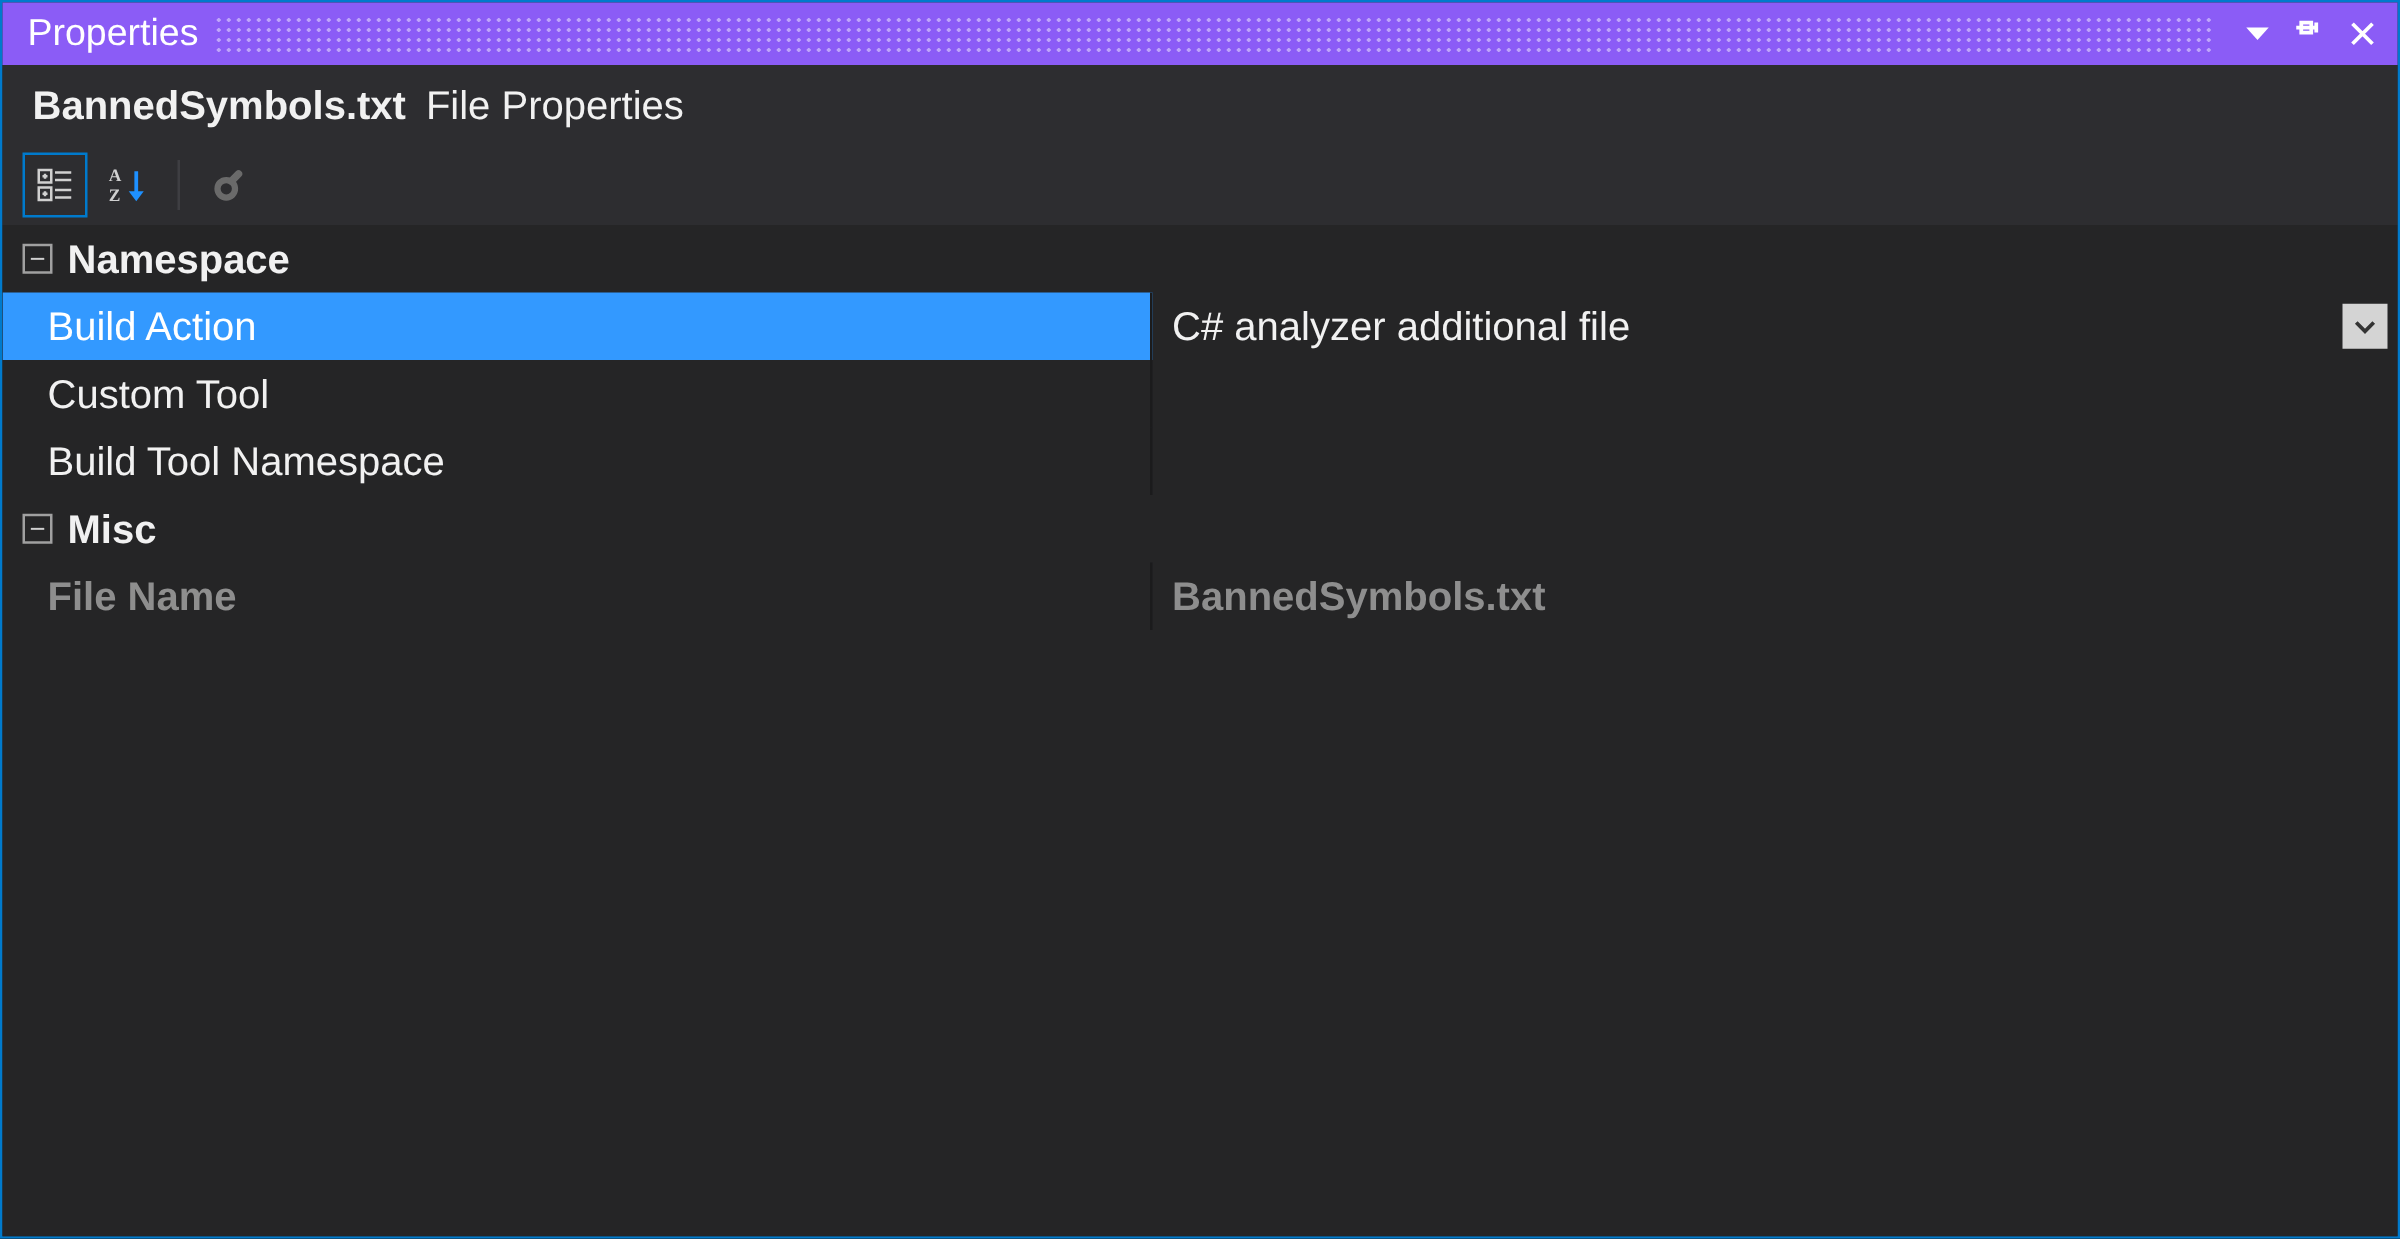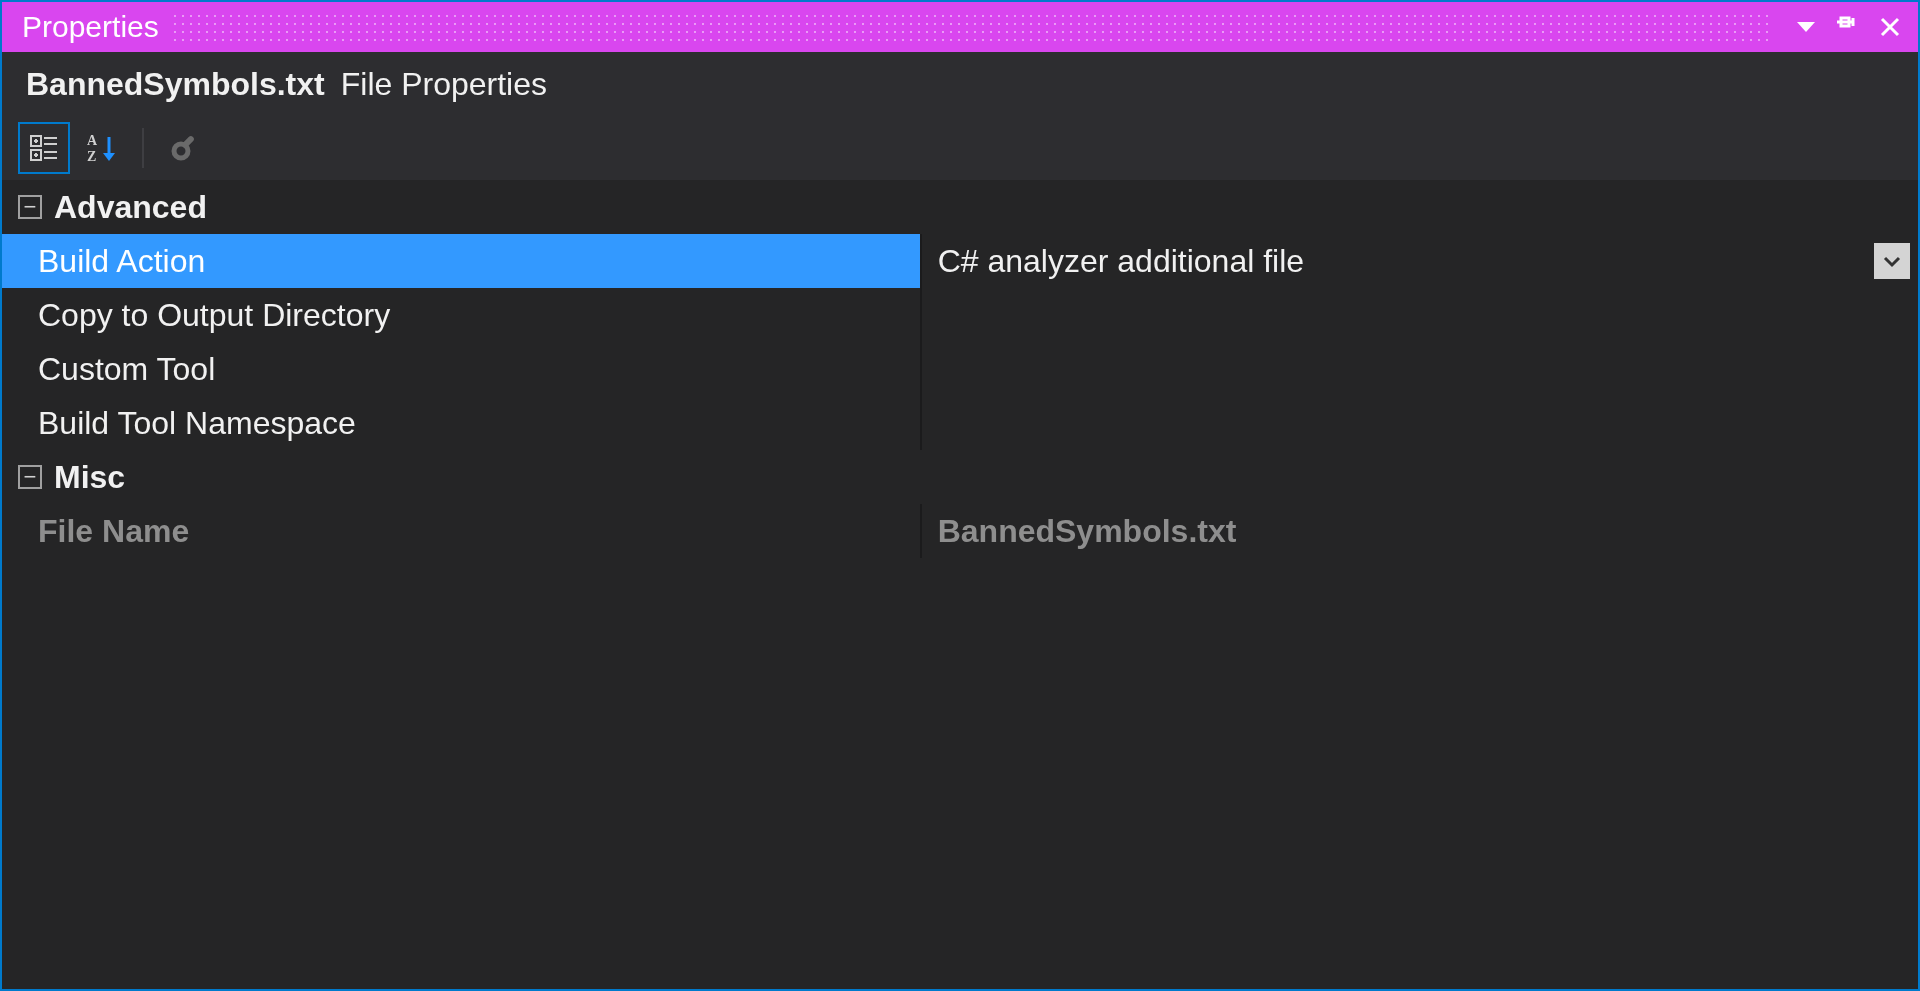--- a/index.html
+++ b/index.html
@@ -15,21 +15,21 @@
     height: 100%;
     background: #252526;
     border: 2px solid #007acc;
     display: flex;
     flex-direction: column;
   }
 
   
   .titlebar {
     height: 50px;
-    background: #d946ef;
+    background: #8b5cf6;
     display: flex;
     align-items: center;
     padding: 0 10px 0 20px;
     color: #fff;
     font-size: 30px;
   }
   .titlebar .title-text { flex: 0 0 auto; }
   .titlebar .grip {
     flex: 1 1 auto;
     align-self: stretch;
@@ -224,41 +224,35 @@
         <circle cx="14" cy="20" r="7" fill="none" stroke="#6a6a6a" stroke-width="5"></circle>
         <rect x="18" y="4" width="6" height="14" rx="3" fill="#6a6a6a" transform="rotate(45 21 11)"></rect>
       </svg>
     </div>
   </div>
 
   <div class="grid">
 
     <div class="cat-row">
       <div class="expander">−</div>
-      <span>Advanced</span>
+      <span>Namespace</span>
     </div>
 
     <div class="prop-row selected">
       <div class="label-cell">Build Action</div>
       <div class="value-cell">
         <span>C# analyzer additional file</span>
         <div class="dropdown-chevron">
           <svg width="20" height="14" viewBox="0 0 20 14">
               <path d="M3 4 L10 11 L17 4"></path>
             </svg>
         </div>
       </div>
     </div>
 
-    <div class="prop-row">
-      <div class="label-cell">Copy to Output Directory</div>
-      <div class="value-cell">
-        <span></span>
-      </div>
-    </div>
 
     <div class="prop-row">
       <div class="label-cell">Custom Tool</div>
       <div class="value-cell">
         <span></span>
       </div>
     </div>
 
     <div class="prop-row">
       <div class="label-cell">Build Tool Namespace</div>

